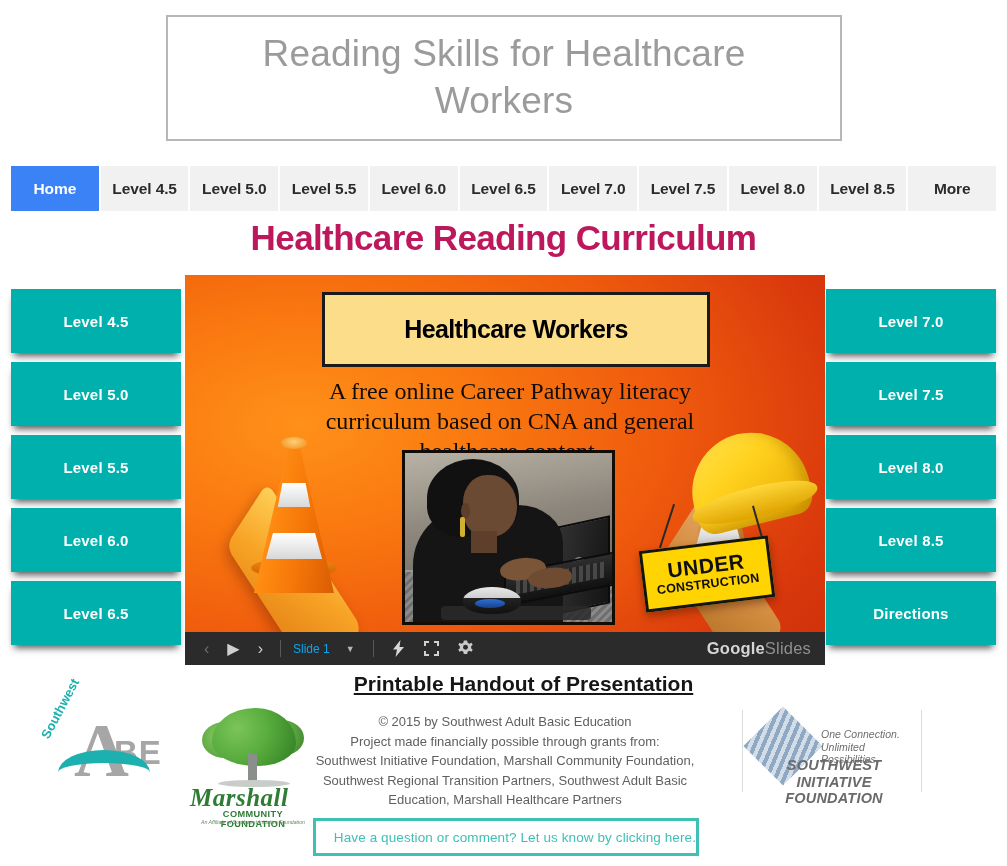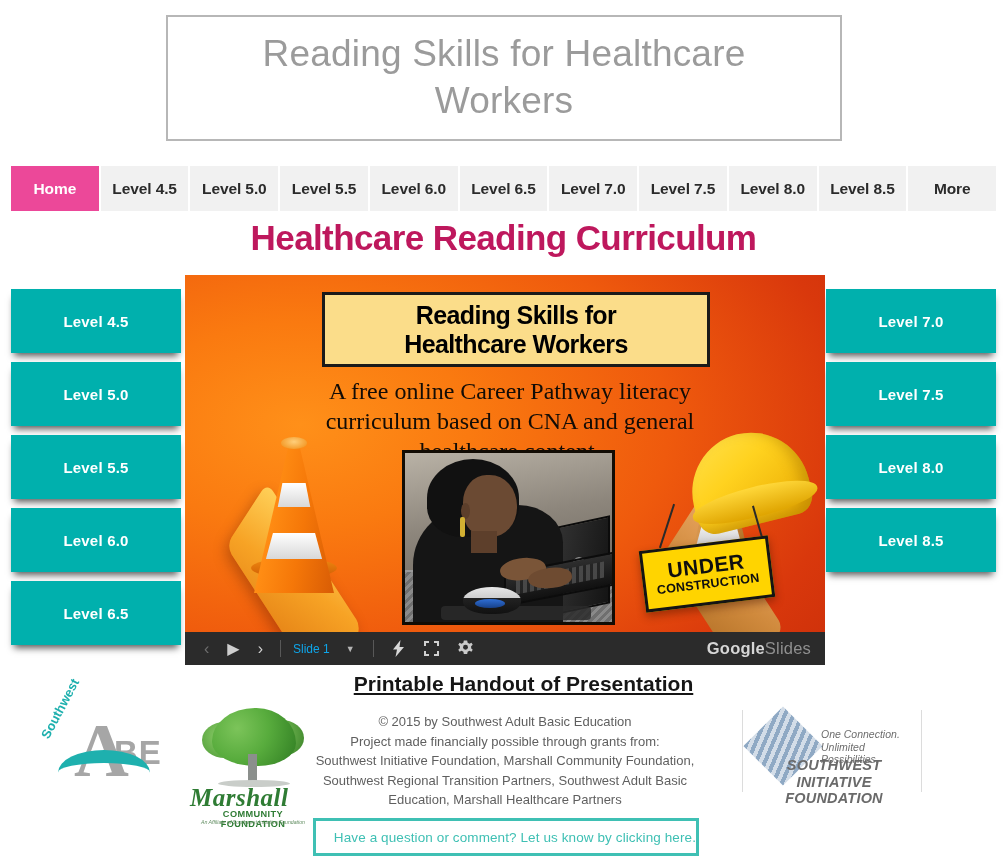--- a/index.html
+++ b/index.html
@@ -44,21 +44,21 @@
     font-size: 15.5px;
     font-weight: bold;
     color: #2b2b2b;
     font-stretch: condensed;
     letter-spacing: -0.1px;
     cursor: pointer;
     white-space: nowrap;
   }
   .nav-item:last-child { border-right: none; }
   .nav-item.active {
-    background: #ec4899;
+    background: #3b82f6;
     color: #ffffff;
   }
 
   
   .page-title {
     position: absolute; left: 0; top: 218px; width: 1007px;
     text-align: center;
     font-size: 35px;
     font-weight: bold;
     color: #be185d;
@@ -371,20 +371,23 @@
     </div>
   <div class="side-btn">
       <span>Level 7.5</span>
     </div>
   <div class="side-btn">
       <span>Level 8.0</span>
     </div>
   <div class="side-btn">
       <span>Level 8.5</span>
     </div>
+  <div class="side-btn">
+      <span>Directions</span>
+    </div>
 </div>
 
 <div class="slide-embed">
 
   <div class="slide-canvas">
 
     <div class="cone-left">
       <div class="cone-base"></div>
       <div class="cone-foot"></div>
       <div class="cone-body"></div>
@@ -402,21 +405,20 @@
       <div class="hardhat-brim"></div>
       <div class="uc-wire"></div>
       <div class="uc-wire2"></div>
       <div class="uc-sign">
         <div class="uc1">UNDER</div>
         <div class="uc2">CONSTRUCTION</div>
       </div>
     </div>
 
     <div class="slide-title-box">
-      <span>Reading Skills for</span>
       <span>Healthcare Workers</span>
     </div>
 
     <div class="slide-sub">A free online Career Pathway literacy curriculum based on CNA and general healthcare content.</div>
 
     <div class="slide-photo">
       <div class="ph-bg"></div>
       <div class="ph-table"></div>
       <div class="ph-laptop-screen"></div>
       <div class="ph-laptop-logo"></div>

